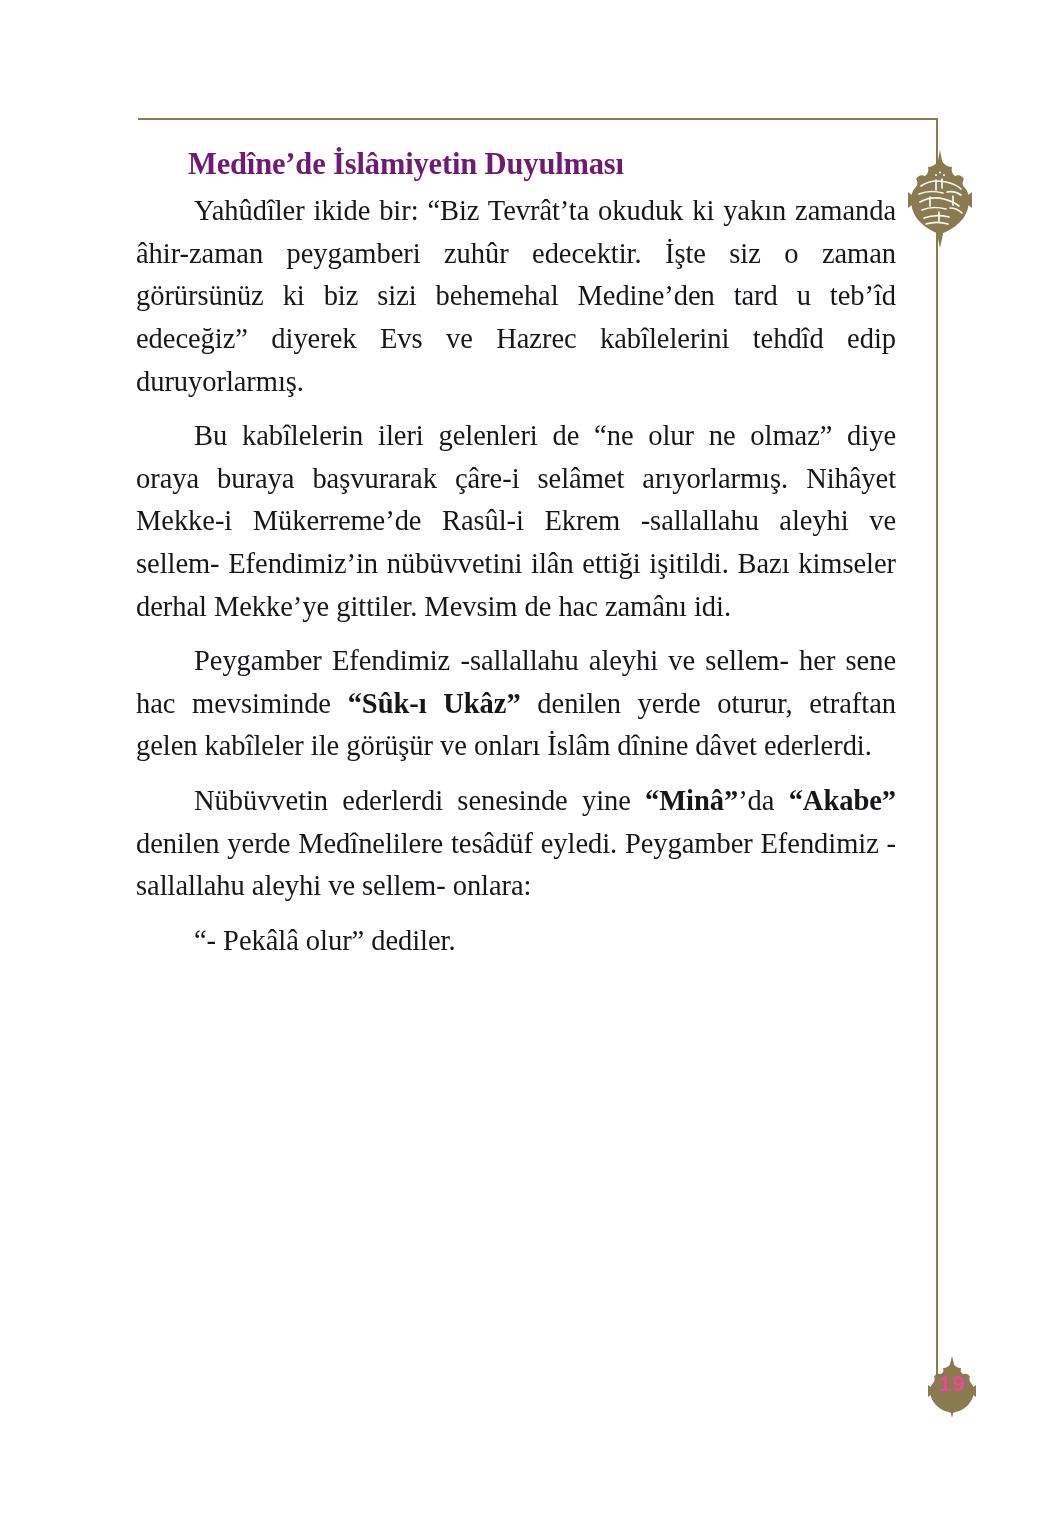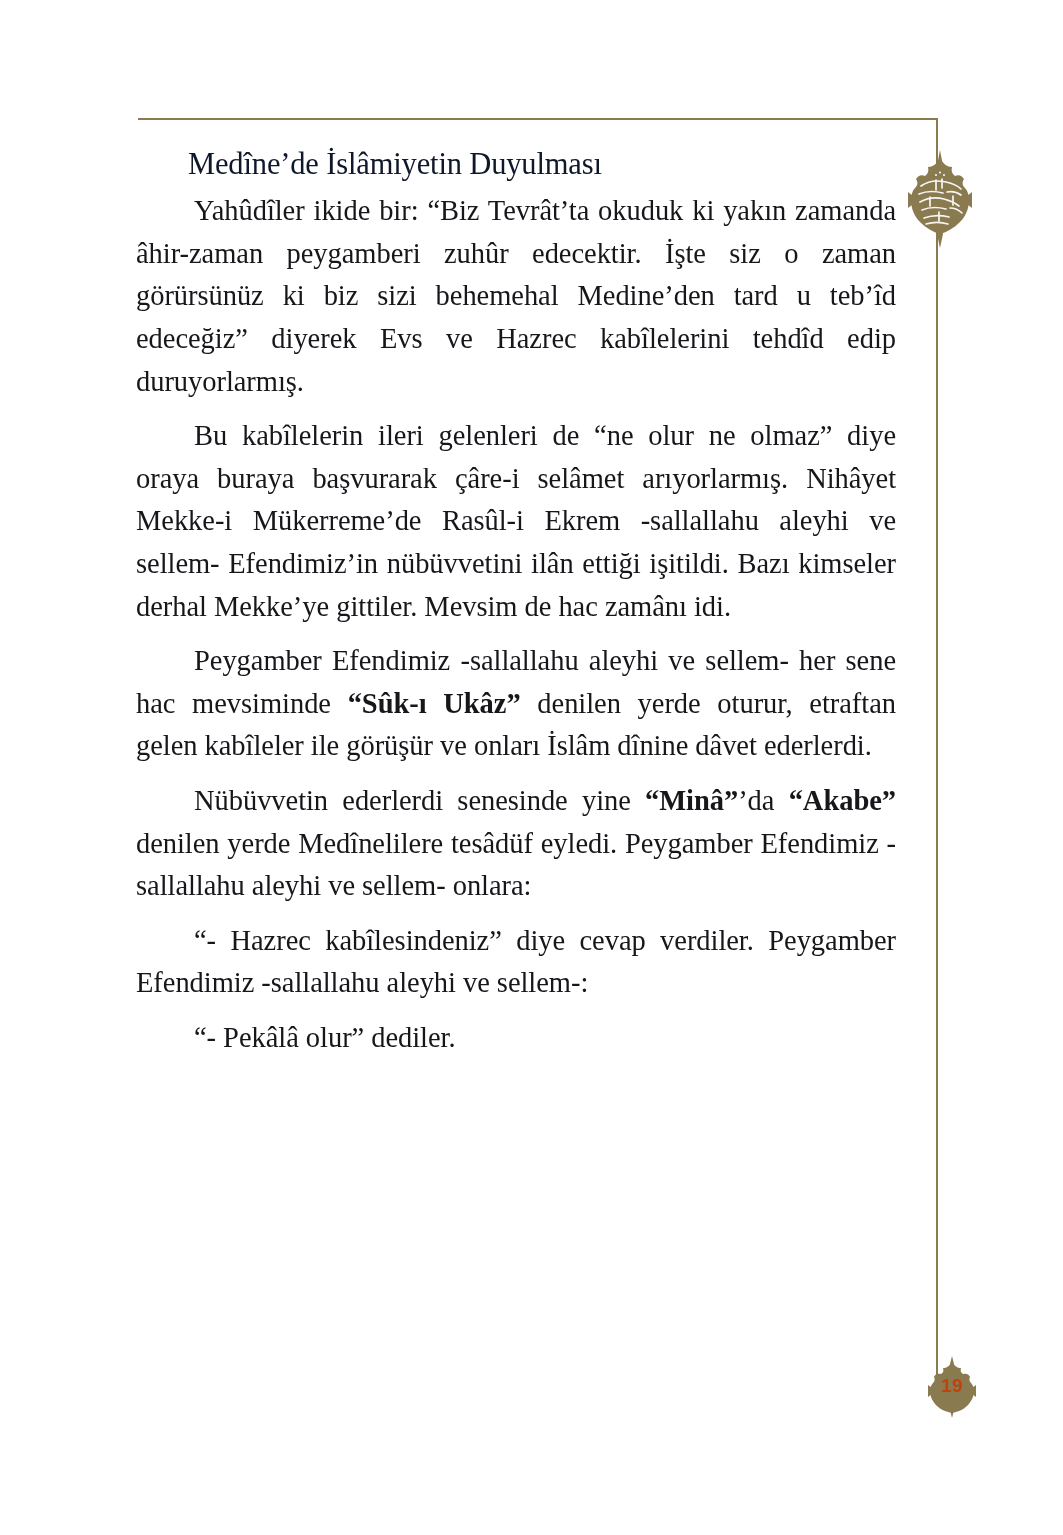--- a/index.html
+++ b/index.html
@@ -65,45 +65,45 @@
   .page-badge svg { display: block; }
   .page-badge .page-num {
     position: absolute;
     left: 0;
     top: 0;
     width: 48px;
     height: 62px;
     display: flex;
     align-items: center;
     justify-content: center;
-    font-family: Liberation Sans, sans-serif;
-    font-size: 19px;
+    font-family: Liberation Mono, monospace;
+    font-size: 22px;
     font-weight: 700;
-    color: #c2410c;
+    color: #ec4899;
     letter-spacing: 0.5px;
     padding-bottom: 3px;
     box-sizing: border-box;
   }
 
   
   .content {
     position: absolute;
     left: 136px;
     top: 143px;
     width: 760px;
   }
 
   h1.heading {
     margin: 0 0 4px 0;
     padding-left: 52px;
     font-size: 30.5px;
-    font-weight: 400;
+    font-weight: 700;
     line-height: 1.42;
     letter-spacing: -0.15px;
-    color: #0f172a;
+    color: #701a75;
   }
 
   p.para {
     margin: 0;
     font-size: 28.5px;
     line-height: 1.495;
     text-align: justify;
     text-justify: inter-word;
     text-indent: 58px;
     color: #17161a;
@@ -174,21 +174,20 @@
   </svg>
 </div>
 
 <main class="content">
   <h1 class="heading">Medîne’de İslâmiyetin Duyulması</h1>
   <div id="paragraphs">
       <p class="para"><span>Yahûdîler ikide bir: “Biz Tevrât’ta okuduk ki yakın zamanda âhir-zaman peygamberi zuhûr edecektir. İşte siz o zaman görürsünüz ki biz sizi behemehal Medine’den tard u teb’îd edeceğiz” diyerek Evs ve Hazrec kabîlelerini tehdîd edip duruyorlarmış.</span></p>
       <p class="para"><span>Bu kabîlelerin ileri gelenleri de “ne olur ne olmaz” diye oraya buraya başvurarak çâre-i selâmet arıyorlarmış. Nihâyet Mekke-i Mükerreme’de Rasûl-i Ekrem -sallallahu aleyhi ve sellem- Efendimiz’in nübüvvetini ilân ettiği işitildi. Bazı kimseler derhal Mekke’ye gittiler. Mevsim de hac zamânı idi.</span></p>
       <p class="para"><span>Peygamber Efendimiz -sallallahu aleyhi ve sellem- her sene hac mevsiminde </span><b>“Sûk-ı Ukâz”</b><span> denilen yerde oturur, etraftan gelen kabîleler ile görüşür ve onları İslâm dînine dâvet ederlerdi.</span></p>
       <p class="para"><span>Nübüvvetin ederlerdi senesinde yine </span><b>“Minâ”</b><span>’da </span><b>“Akabe”</b><span> denilen yerde Medînelilere tesâdüf eyledi. Peygamber Efendimiz -sallallahu aleyhi ve sellem- onlara:</span></p>
-      <p class="para gap-lg"><span>“- Hazrec kabîlesindeniz” diye cevap verdiler. Peygamber Efendimiz -sallallahu aleyhi ve sellem-:</span></p>
       <p class="para gap-lg"><span>“- Pekâlâ olur” dediler.</span></p>
     </div>
 </main>
 
 <div class="page-badge">
   <svg width="48" height="62" viewBox="0 0 48 62" xmlns="http://www.w3.org/2000/svg" aria-hidden="true">
     <g fill="#8a7a50">
       <path d="M24 0 L26 8 L24 12 L22 8 Z"></path>
       <path d="M24 62 L22 54 L24 49 L26 54 Z"></path>
       <path d="M24 6

